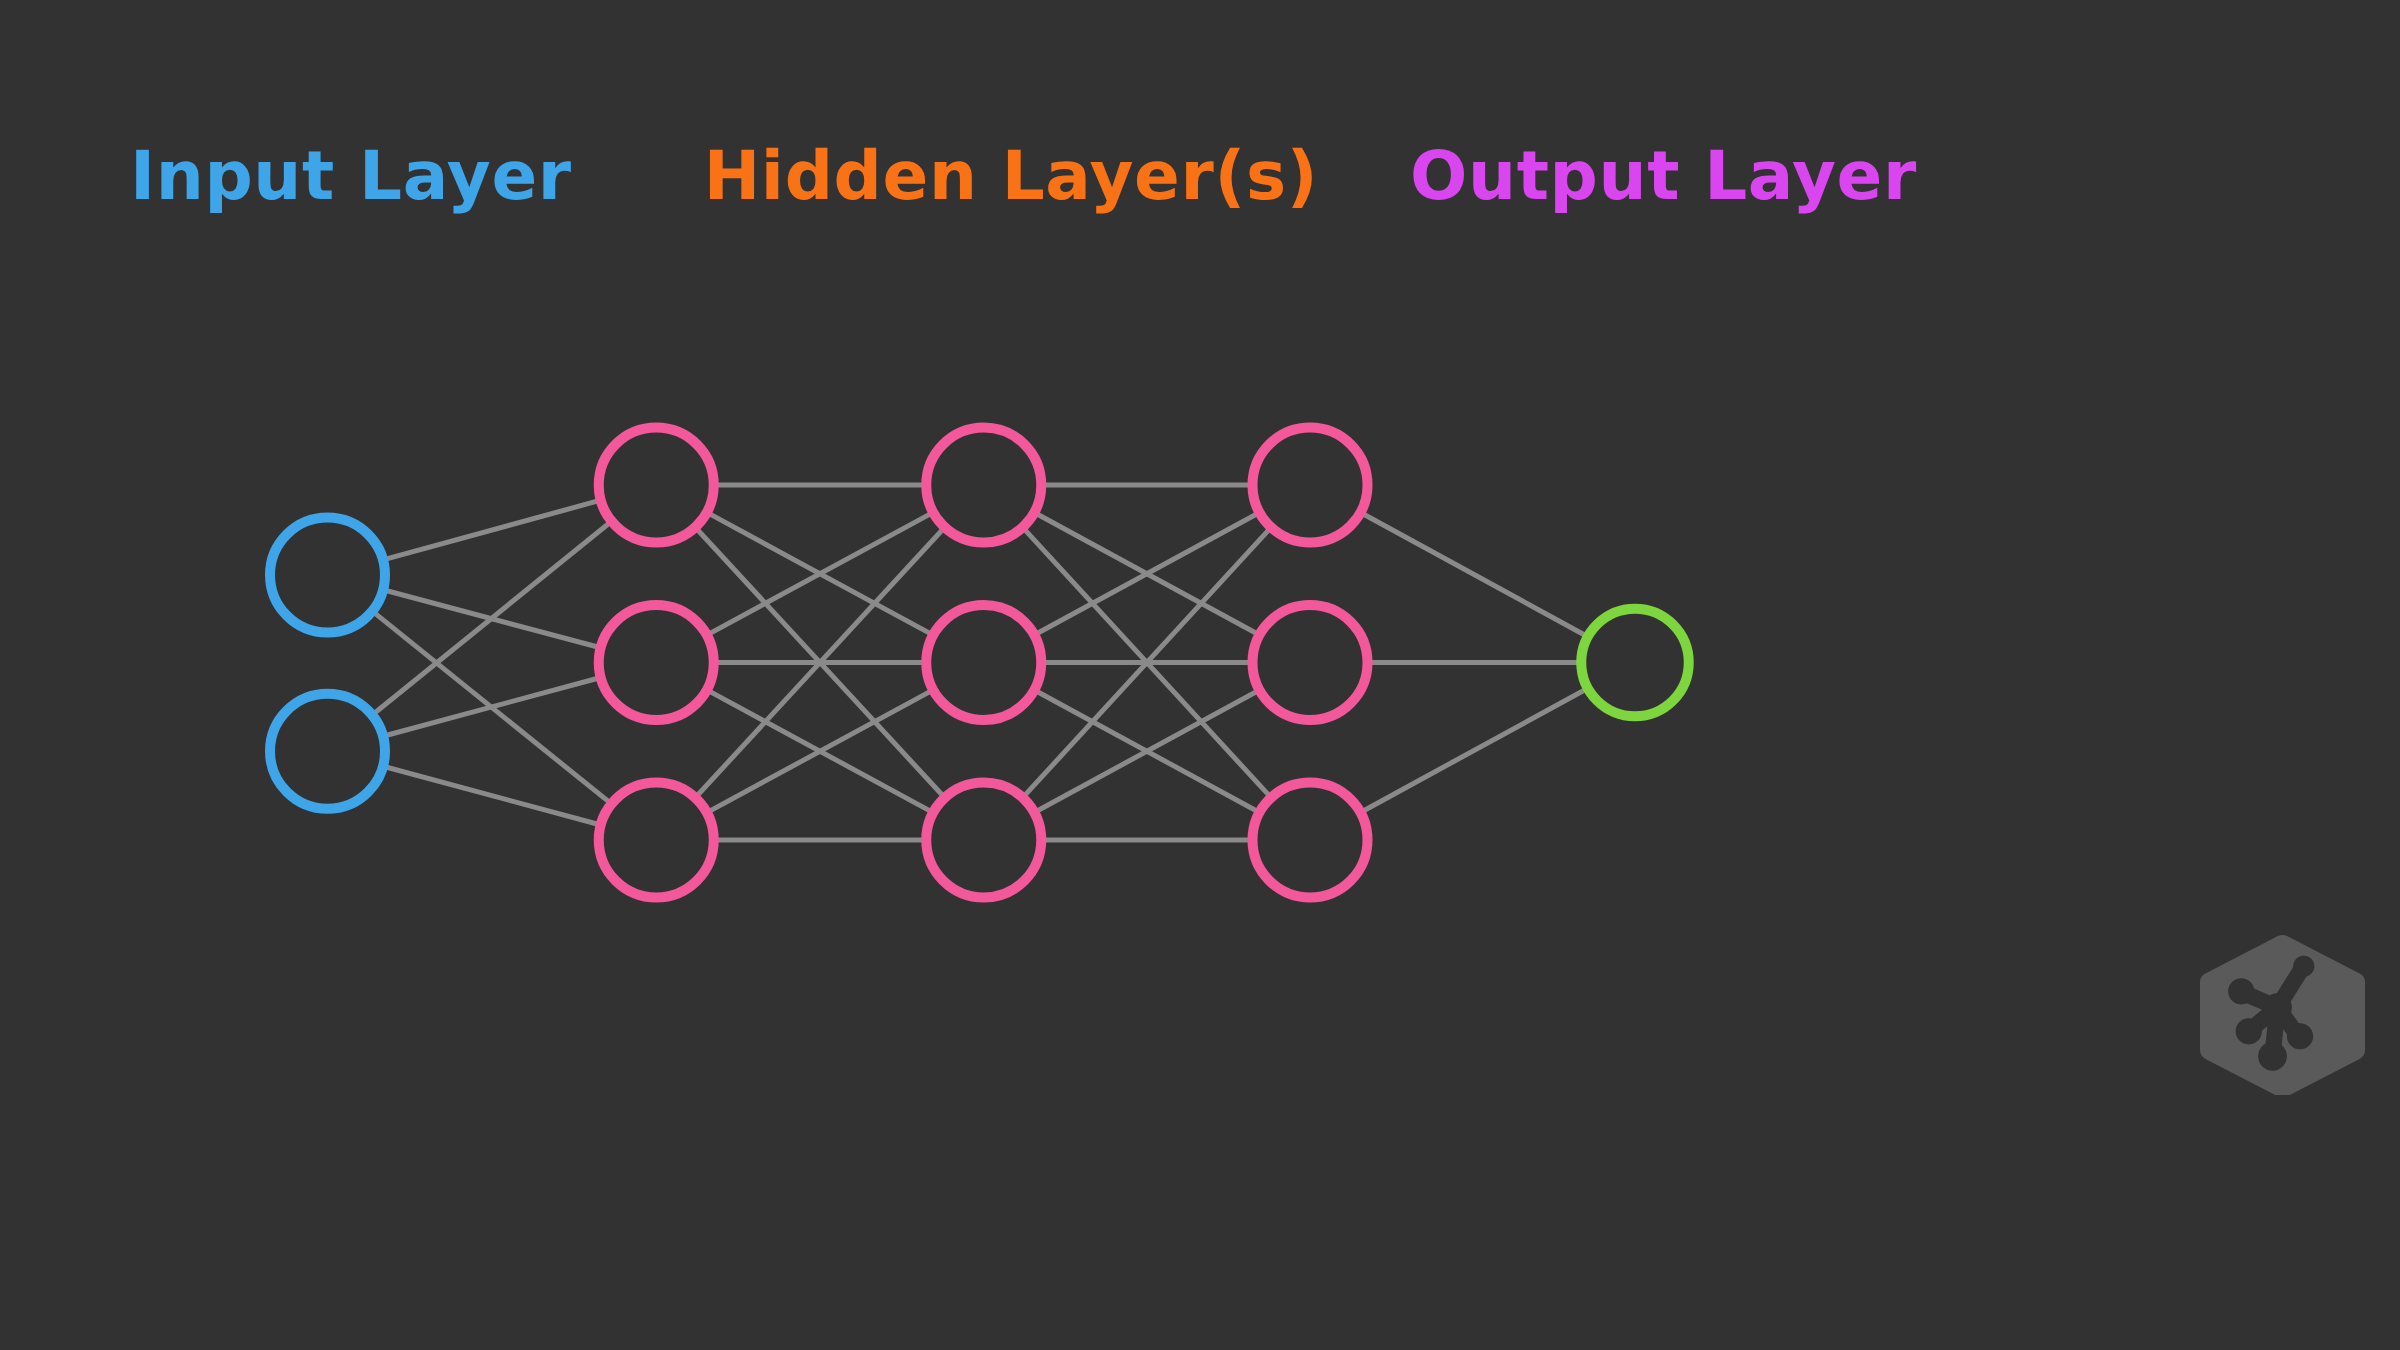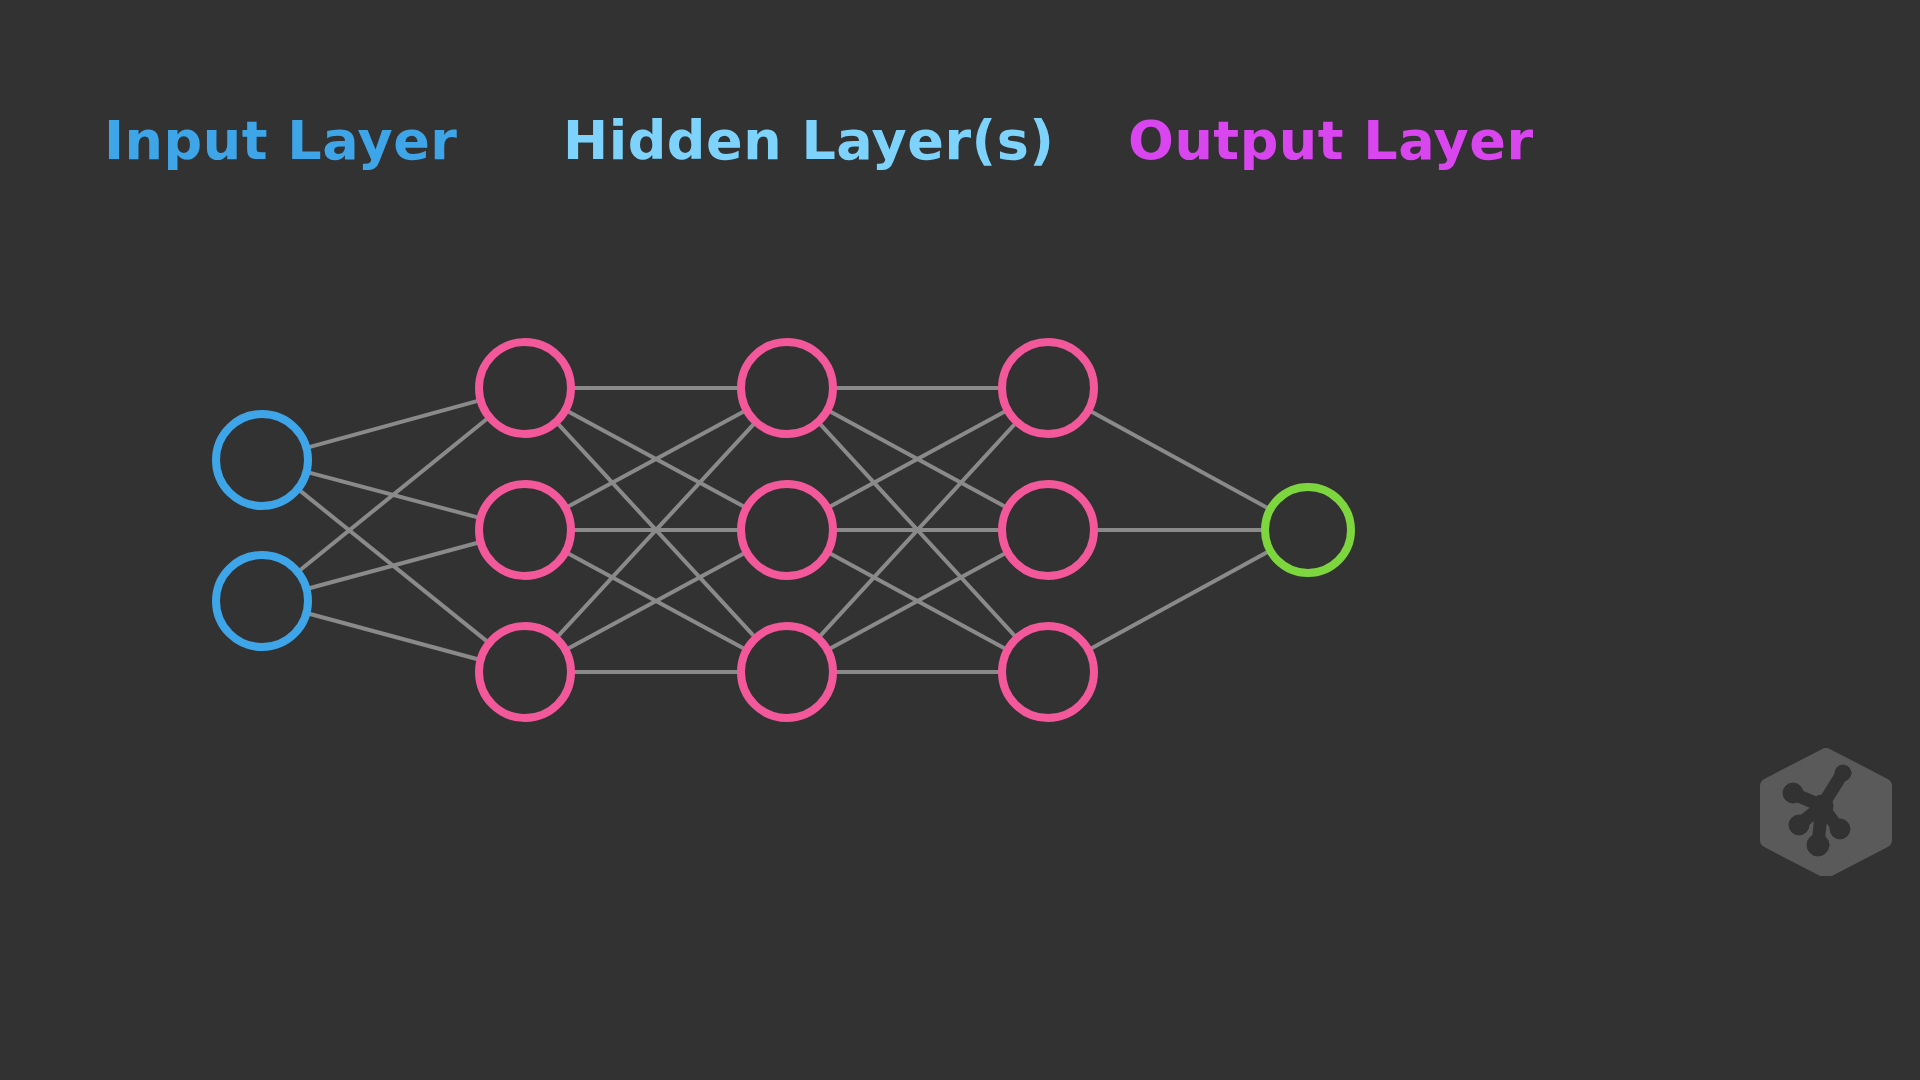--- a/index.html
+++ b/index.html
@@ -98,21 +98,21 @@
         <circle cx="787" cy="672" r="46" fill="none" stroke="#F2589A" stroke-width="8"></circle>
         <circle cx="1048" cy="388" r="46" fill="none" stroke="#F2589A" stroke-width="8"></circle>
         <circle cx="1048" cy="530" r="46" fill="none" stroke="#F2589A" stroke-width="8"></circle>
         <circle cx="1048" cy="672" r="46" fill="none" stroke="#F2589A" stroke-width="8"></circle>
         <circle cx="1308" cy="530" r="43" fill="none" stroke="#7ED63F" stroke-width="8"></circle>
       </g>
   </svg>
 
   <div class="layer-label" id="label-input" style="color: rgb(61, 165, 232);">Input Layer</div>
 
-  <div class="layer-label" id="label-hidden" style="color: #7dd3fc; text-align: center;">Hidden Layer(s)</div>
+  <div class="layer-label" id="label-hidden" style="color: #f97316; text-align: center;">Hidden Layer(s)</div>
 
   <div class="layer-label" id="label-output" style="color: #d946ef;">Output Layer</div>
 
   <svg id="watermark" viewBox="0 0 168 128">
     <path id="wm-hex" d="M84 8 L142 38 L142 92 L84 122 L26 92 L26 38 Z" stroke-linejoin="round" stroke-width="16" fill="#5A5A5A" stroke="#5A5A5A"></path>
     <g id="wm-glyph" fill="#333233" stroke="#333233" stroke-linecap="round" stroke-linejoin="round">
       <path d="M100 26 L80 58" stroke-width="13" fill="none"></path>
       <path d="M80 58 L52 46" stroke-width="13" fill="none"></path>
       <path d="M80 58 L58 76" stroke-width="13" fill="none"></path>
       <path d="M80 58 L96 80" stroke-width="13" fill="none"></path>

